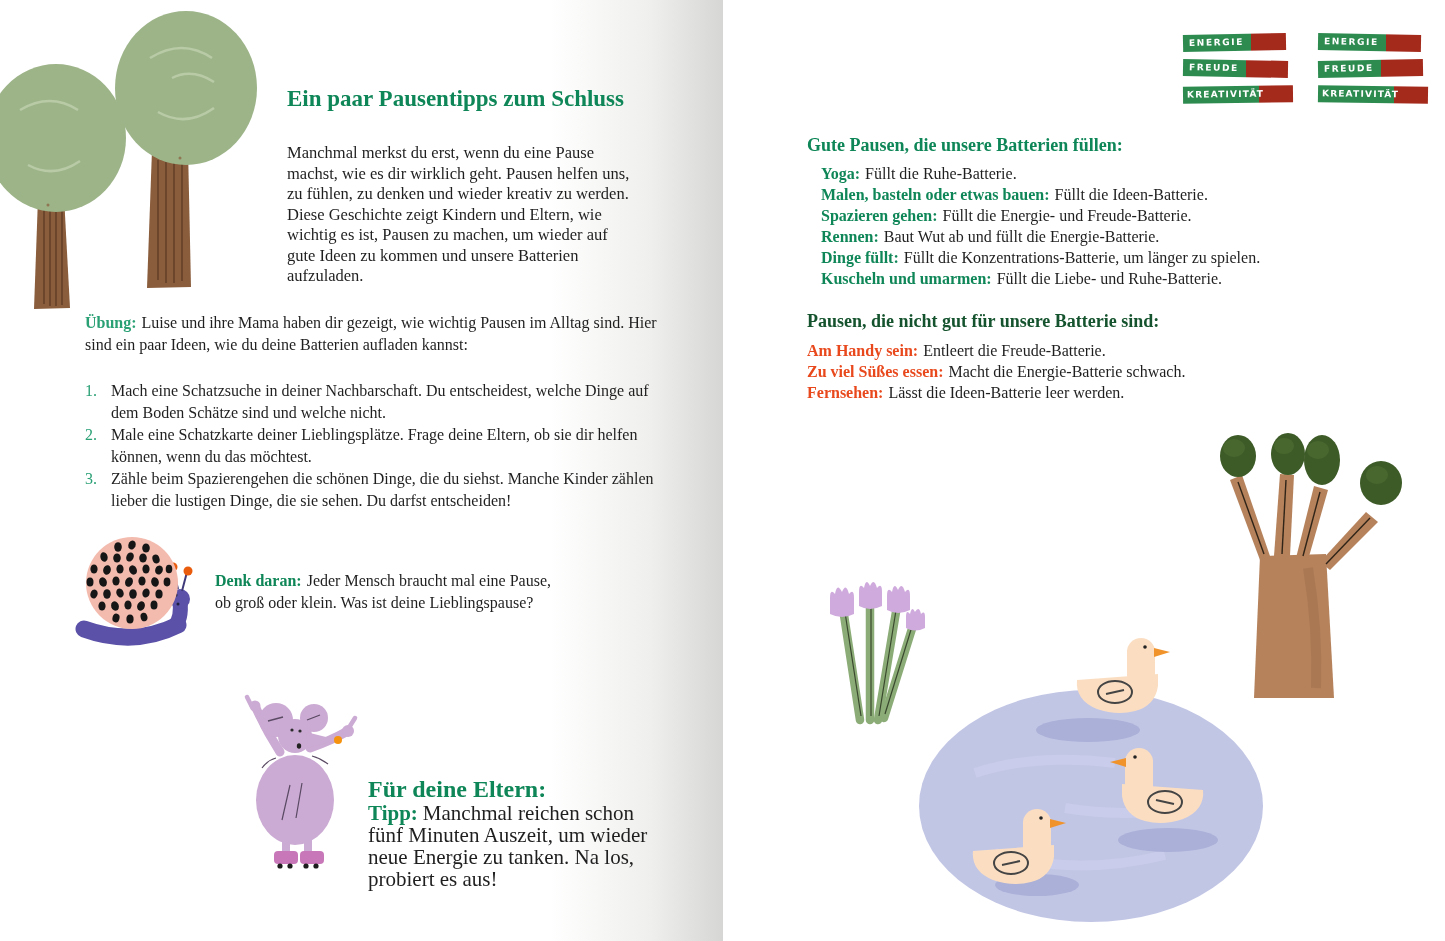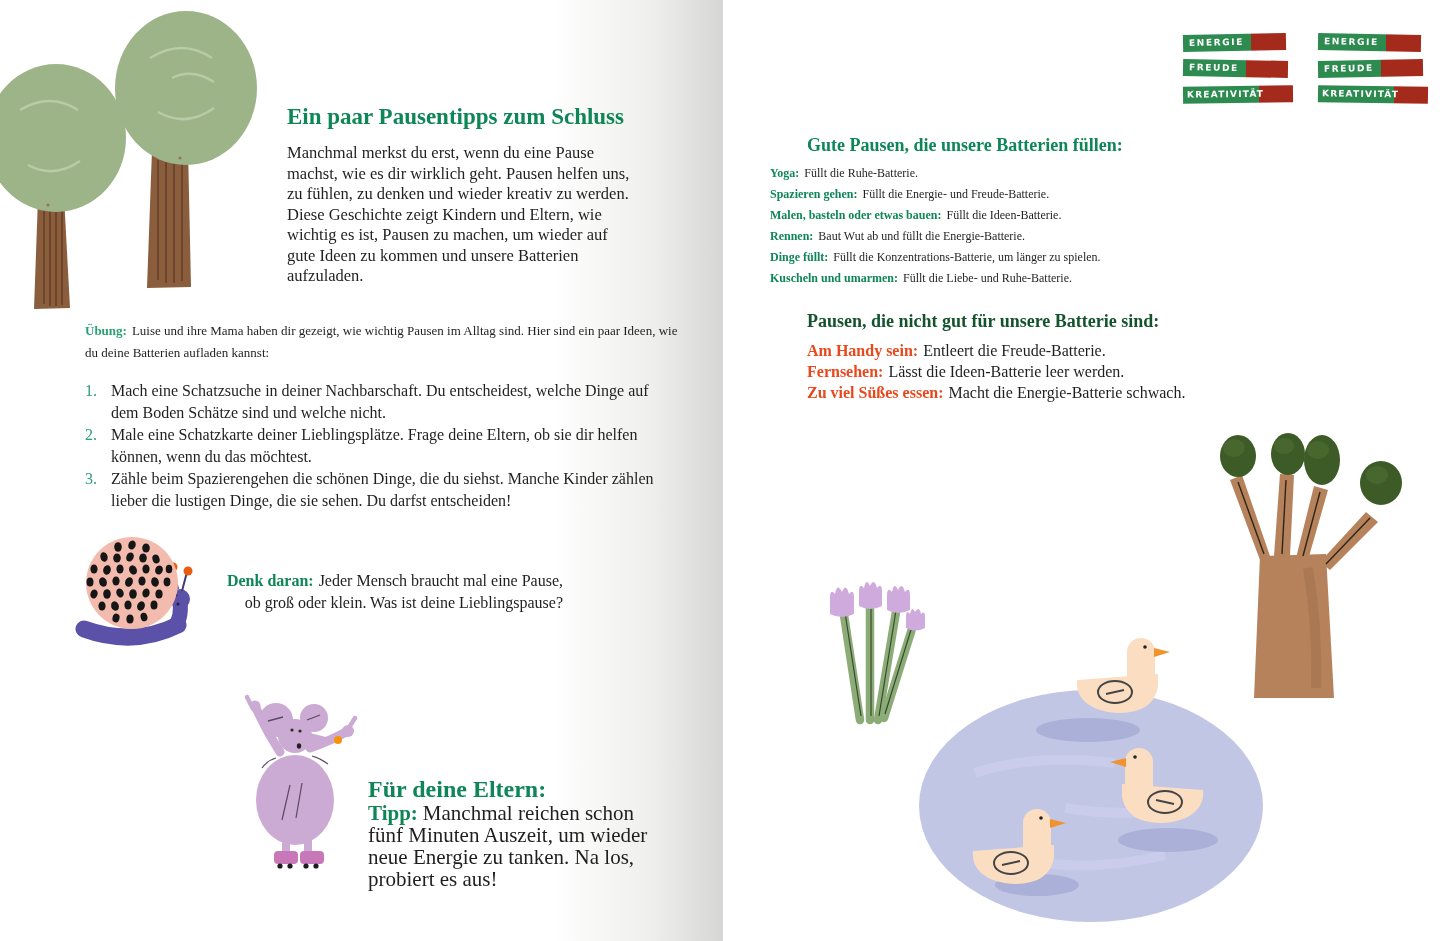--- a/index.html
+++ b/index.html
@@ -7,32 +7,32 @@
     position:relative;width:1445px;height:941px;overflow:hidden;background:#fff;
     font-family:"Liberation Serif","DejaVu Serif",serif;color:#1f1f1f;
   }
   .left-page{position:absolute;left:0;top:0;width:723px;height:941px;
     background:linear-gradient(to right,#ffffff 0%,#ffffff 76%,#efefed 90%,#d6d6d4 100%);}
   .right-page{position:absolute;left:723px;top:0;width:722px;height:941px;background:#ffffff;}
   .abs{position:absolute;}
   .green{color:#0e8657;font-weight:bold;}
   .tealgreen{color:#2aa075;font-weight:bold;}
   .red{color:#e8481c;font-weight:bold;}
-  .page-title{left:287px;top:104px;font-size:23px;font-weight:bold;color:#0e8657;}
+  .page-title{left:287px;top:86px;font-size:23px;font-weight:bold;color:#0e8657;}
   .intro{left:287px;top:143px;width:348px;font-size:16.5px;line-height:20.5px;}
-  .exercise{left:85px;top:320px;width:600px;font-size:13px;line-height:22px;}
+  .exercise{left:85px;top:312px;width:600px;font-size:16px;line-height:22px;}
   .lbl{margin-right:5px;}
   .tips-list{left:85px;top:380px;width:595px;font-size:16px;line-height:22px;}
   .tip-row{display:flex;}
   .tip-num{width:26px;flex:0 0 26px;color:#2aa075;}
-  .remember{left:215px;top:570px;width:348px;font-size:16px;line-height:22px;text-align:right;}
+  .remember{left:215px;top:570px;width:348px;font-size:16px;line-height:22px;}
   .parents-heading{left:368px;top:776px;font-size:24px;font-weight:bold;color:#0e8657;}
   .tip-par{left:368px;top:802px;width:302px;font-size:21px;line-height:22px;}
   .good-heading{left:807px;top:135px;font-size:18px;font-weight:bold;color:#0e8657;}
-  .good-list{left:770px;top:163px;width:620px;font-size:12px;line-height:21px;}
+  .good-list{left:821px;top:163px;width:620px;font-size:16px;line-height:21px;}
   .bad-heading{left:807px;top:311px;font-size:18px;font-weight:bold;color:#14532d;}
   .bad-list{left:807px;top:340px;width:620px;font-size:16px;line-height:21px;}
   .battery-group{width:112px;}
   .battery-bar{height:17px;margin-bottom:9px;color:#fff;
     font-family:"DejaVu Sans","Liberation Sans",sans-serif;font-weight:bold;
     font-size:9px;letter-spacing:1.6px;line-height:17px;padding-left:6px;
     white-space:nowrap;box-sizing:border-box;}
   .bar-energie{width:103px;background:linear-gradient(90deg,#2e8b50 0 66%,#a42a1c 66% 100%);transform:rotate(-1.2deg);}
   .bar-freude{width:105px;background:linear-gradient(90deg,#2e8b50 0 60%,#a42a1c 60% 100%);transform:rotate(1deg);}
   .bar-kreativ{width:110px;background:linear-gradient(90deg,#2e8b50 0 69%,#a42a1c 69% 100%);transform:rotate(-0.7deg);padding-left:4px;letter-spacing:1.2px;}
@@ -182,32 +182,32 @@
   </div>
   <div class="abs battery-group bg2">
     <div class="battery-bar bar-energie" style="transform:rotate(1deg)">ENERGIE</div>
     <div class="battery-bar bar-freude" style="transform:rotate(-1deg)">FREUDE</div>
     <div class="battery-bar bar-kreativ" style="transform:rotate(0.8deg)">KREATIVITÄT</div>
   </div>
 
   <div class="abs good-heading">Gute Pausen, die unsere Batterien füllen:</div>
   <div class="abs good-list">
     <div><span class="green lbl">Yoga:</span><span>Füllt die Ruhe-Batterie.</span></div>
+    <div><span class="green lbl">Malen, basteln oder etwas bauen:</span><span>Füllt die Ideen-Batterie.</span></div>
     <div><span class="green lbl">Spazieren gehen:</span><span>Füllt die Energie- und Freude-Batterie.</span></div>
-    <div><span class="green lbl">Malen, basteln oder etwas bauen:</span><span>Füllt die Ideen-Batterie.</span></div>
     <div><span class="green lbl">Rennen:</span><span>Baut Wut ab und füllt die Energie-Batterie.</span></div>
     <div><span class="green lbl">Dinge füllt:</span><span>Füllt die Konzentrations-Batterie, um länger zu spielen.</span></div>
     <div><span class="green lbl">Kuscheln und umarmen:</span><span>Füllt die Liebe- und Ruhe-Batterie.</span></div>
   </div>
 
   <div class="abs bad-heading">Pausen, die nicht gut für unsere Batterie sind:</div>
   <div class="abs bad-list">
     <div><span class="red lbl">Am Handy sein:</span><span>Entleert die Freude-Batterie.</span></div>
+    <div><span class="red lbl">Zu viel Süßes essen:</span><span>Macht die Energie-Batterie schwach.</span></div>
     <div><span class="red lbl">Fernsehen:</span><span>Lässt die Ideen-Batterie leer werden.</span></div>
-    <div><span class="red lbl">Zu viel Süßes essen:</span><span>Macht die Energie-Batterie schwach.</span></div>
   </div>
 
   <svg class="abs" style="left:820px;top:570px" width="115" height="155" viewBox="0 0 115 155">
     <g stroke="#8cac77" stroke-width="8.5" stroke-linecap="round">
       <path d="M40,150 L22,32" fill="none"></path>
       <path d="M50,150 L50,26" fill="none"></path>
       <path d="M58,150 L78,30" fill="none"></path>
       <path d="M64,148 L96,46" fill="none"></path>
     </g>
     <g stroke="#39482e" stroke-width="1.2">

